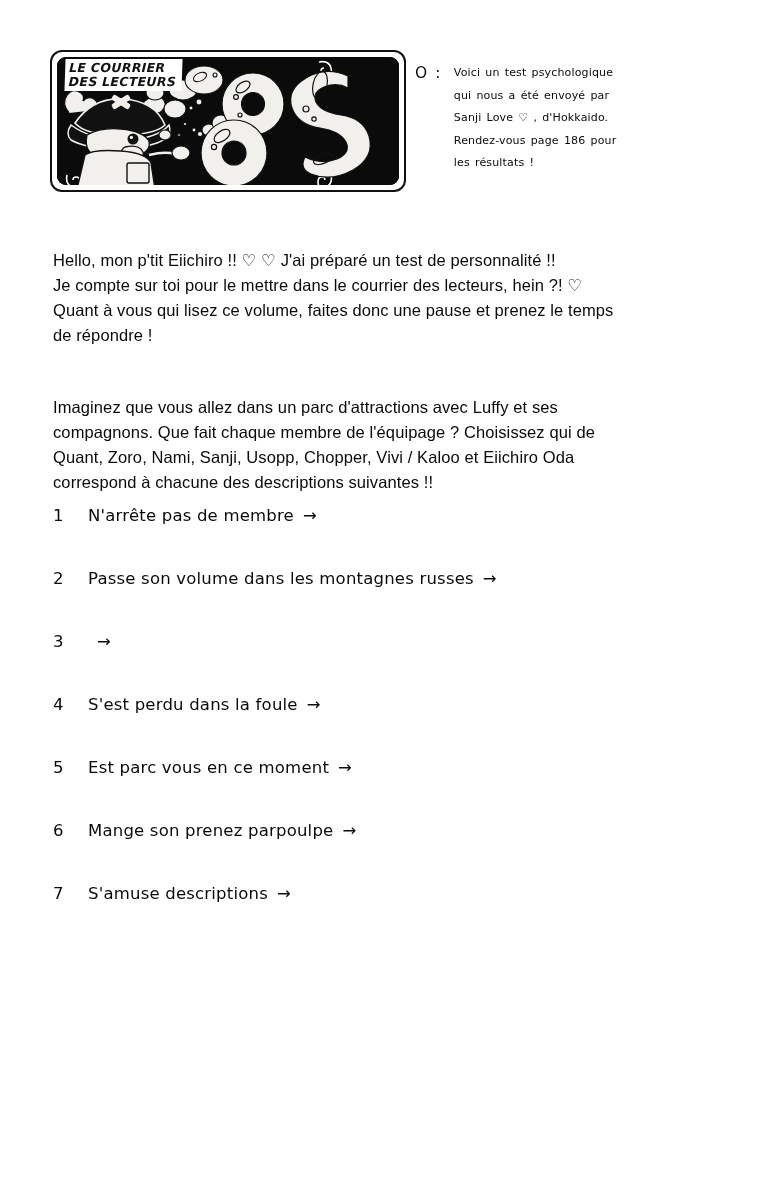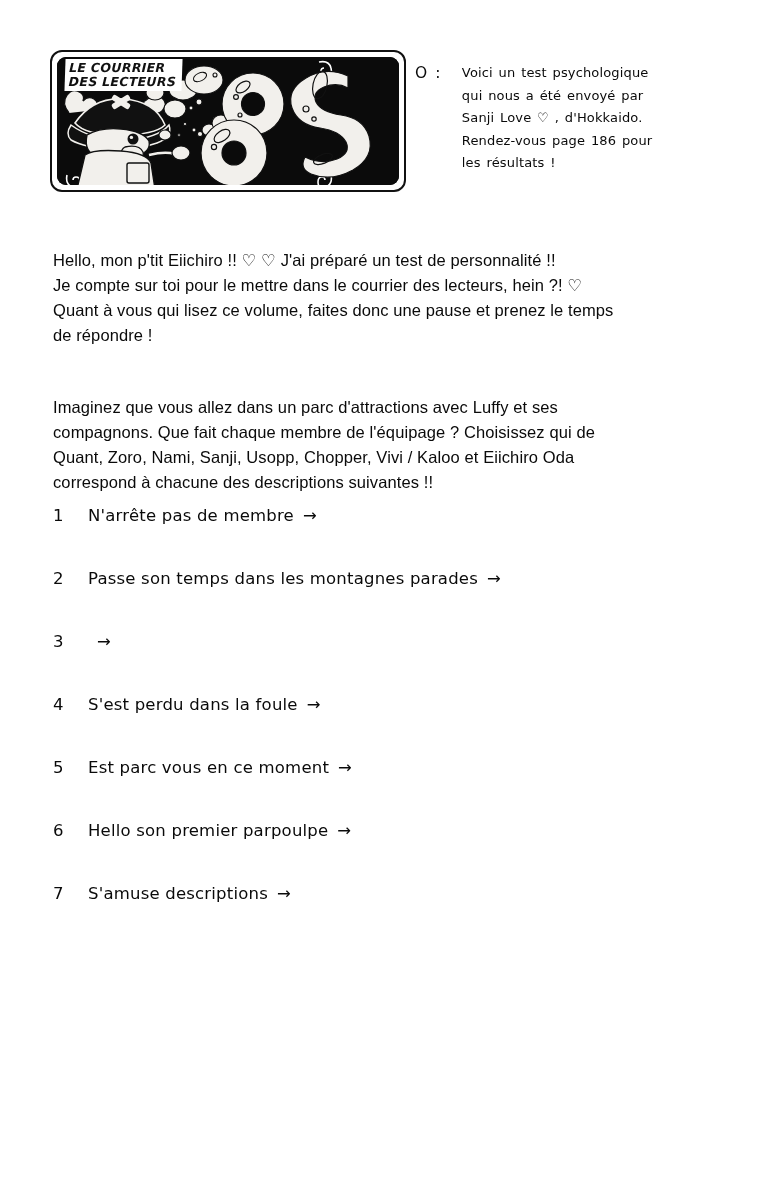--- a/index.html
+++ b/index.html
@@ -88,26 +88,25 @@
     font-family: "DejaVu Sans", sans-serif;
     font-size: 15.5px;
     line-height: 22.5px;
     letter-spacing: 1.5px;
     white-space: pre;
     flex: 0 0 auto;
     padding-right: 12px;
   }
   .intro-text {
     font-family: "DejaVu Sans", sans-serif;
-    font-size: 13px;
+    font-size: 11px;
     line-height: 22.5px;
     letter-spacing: 0.15px;
     white-space: pre-line;
     word-spacing: 1.5px;
-    margin-left: 8px;
   }
 
   
   .body-area {
     position: absolute;
     left: 53px;
     top: 248px;
     width: 690px;
   }
   .para {
@@ -273,40 +272,40 @@
 </div>
 
 <ul class="question-list">
   <li class="question-item">
     <span class="q-num">1</span>
     <span class="q-text">N'arrête pas de membre</span>
     <span class="q-arrow">→</span>
   </li>
   <li class="question-item">
     <span class="q-num">2</span>
-    <span class="q-text">Passe son temps dans les montagnes parades</span>
+    <span class="q-text">Passe son volume dans les montagnes russes</span>
     <span class="q-arrow">→</span>
   </li>
   <li class="question-item">
     <span class="q-num">3</span>
     <span class="q-arrow">→</span>
   </li>
   <li class="question-item">
     <span class="q-num">4</span>
     <span class="q-text">S'est perdu dans la foule</span>
     <span class="q-arrow">→</span>
   </li>
   <li class="question-item">
     <span class="q-num">5</span>
     <span class="q-text">Est parc vous en ce moment</span>
     <span class="q-arrow">→</span>
   </li>
   <li class="question-item">
     <span class="q-num">6</span>
-    <span class="q-text">Hello son premier parpoulpe</span>
+    <span class="q-text">Mange son prenez parpoulpe</span>
     <span class="q-arrow">→</span>
   </li>
   <li class="question-item">
     <span class="q-num">7</span>
     <span class="q-text">S'amuse descriptions</span>
     <span class="q-arrow">→</span>
   </li>
 </ul>
 
 </body></html>

